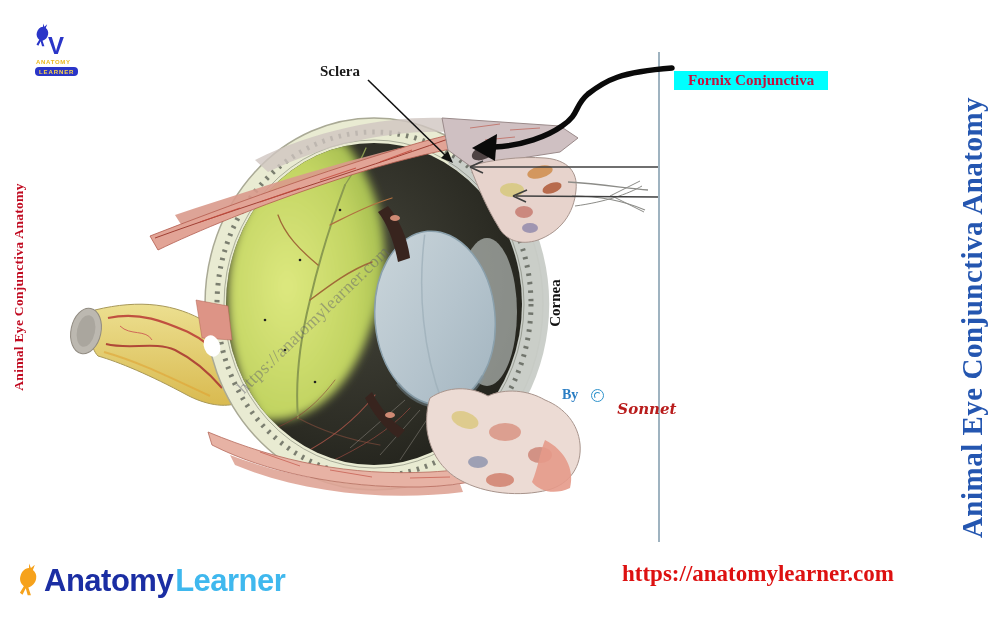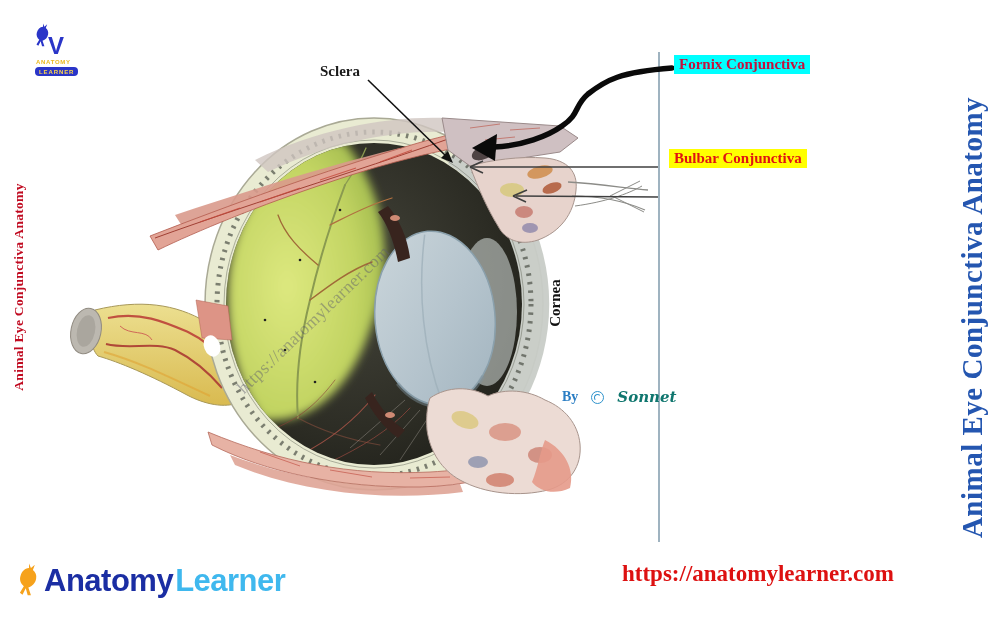--- a/index.html
+++ b/index.html
@@ -5,21 +5,21 @@
   html,body{margin:0;padding:0;background:#fff;}
   .canvas{position:relative;width:996px;height:617px;background:#fff;overflow:hidden;
           font-family:"Liberation Serif",serif;}
   svg{display:block;}
   .layer{position:absolute;left:0;top:0;pointer-events:none;}
 
   
   .vsep{position:absolute;left:658px;top:52px;width:1.5px;height:490px;background:#9fb3c0;}
 
   
-  .hl{position:absolute;font:bold 15px "Liberation Serif",serif;padding:1px 5px;white-space:nowrap;z-index:6;}
+  .hl{position:absolute;font:bold 15px "Liberation Serif",serif;padding:1px 14px;white-space:nowrap;z-index:6;margin-top:16px;}
   .hl-fornix{left:674px;top:55px;background:#00ffff;color:#c4113d;}
   .hl-bulbar{left:669px;top:149px;background:#ffff00;color:#e01212;}
   .hl-palpebral{left:669px;top:190px;background:#00ffff;color:#c4113d;}
 
   
   .lbl-sclera{position:absolute;left:320px;top:63px;font:bold 15px "Liberation Serif",serif;color:#1a1a1a;z-index:6;}
   .lbl-cornea{position:absolute;left:523px;top:295px;width:64px;height:16px;text-align:center;
               font:bold 15px "Liberation Serif",serif;color:#111;transform:rotate(-90deg);z-index:6;}
 
   
@@ -28,26 +28,26 @@
            color:#c00a20;letter-spacing:.3px;}
   .vt-right{left:722px;top:301px;width:500px;font:bold 29px "Liberation Serif",serif;
             color:#2456b0;letter-spacing:.5px;}
 
   
   .watermark{position:absolute;left:233px;top:383px;transform:rotate(-44deg);transform-origin:0 0;
              font:500 17.5px "Liberation Serif",serif;color:rgba(95,95,108,.48);
              letter-spacing:.5px;white-space:nowrap;z-index:3;}
 
   
-  .credit{position:absolute;left:562px;top:388px;display:flex;align-items:center;gap:13px;z-index:6;}
+  .credit{position:absolute;left:562px;top:372px;display:flex;align-items:center;gap:13px;z-index:6;}
   .credit .by{font:bold 14px "Liberation Serif",serif;color:#2b7ec4;}
   .sonnet-icon{width:11px;height:11px;border:1.6px solid #2f93cc;border-radius:50%;position:relative;}
   .sonnet-icon::after{content:"";position:absolute;left:2px;top:2px;width:5px;height:5px;
                       border-radius:50%;border:1.4px solid #2f93cc;border-color:#2f93cc transparent transparent #2f93cc;}
-  .credit .sonnet{font:bold italic 15px "DejaVu Serif",serif;color:#0f766e;}
+  .credit .sonnet{font:bold italic 15px "DejaVu Serif",serif;color:#b91c1c;margin-top:28px;}
 
   
   .url{position:absolute;left:622px;top:561px;font:bold 23px "Liberation Serif",serif;color:#dd1111;z-index:6;}
 
   
   .logo-top{position:absolute;left:33px;top:22px;width:54px;height:58px;z-index:6;}
   .logo-top .mono{position:absolute;left:15px;top:10px;font:bold 24px "Liberation Sans",sans-serif;color:#2a35c8;}
   .logo-top .deer{position:absolute;left:0;top:0;}
   .logo-top .an{position:absolute;left:3px;top:37px;font:bold 6px "Liberation Sans",sans-serif;
                 color:#eab81e;letter-spacing:.7px;}
@@ -256,21 +256,20 @@
     <g stroke="#3f3f3f" stroke-width="1.6" fill="none">
       <path d="M658,197 L516,196"></path>
       <path d="M513,196 L527,190"></path>
         <path d="M513,196 L526,202"></path>
     </g>
   </svg>
 
   <div class="vsep"></div>
 
   <div class="hl hl-fornix">Fornix Conjunctiva</div>
-  <div class="hl hl-bulbar">Bulbar Conjunctiva</div>
 
   <div class="lbl-sclera">Sclera</div>
   <div class="lbl-cornea">Cornea</div>
 
   <div class="vt vt-left">Animal Eye Conjunctiva Anatomy</div>
   <div class="vt vt-right">Animal Eye Conjunctiva Anatomy</div>
 
   <div class="credit">
     <span class="by">By</span>
     <span class="sonnet-icon"></span>

